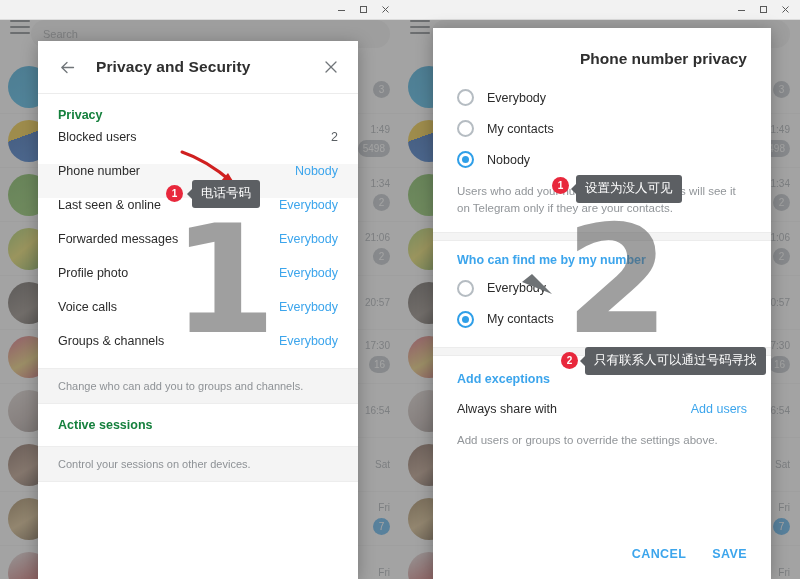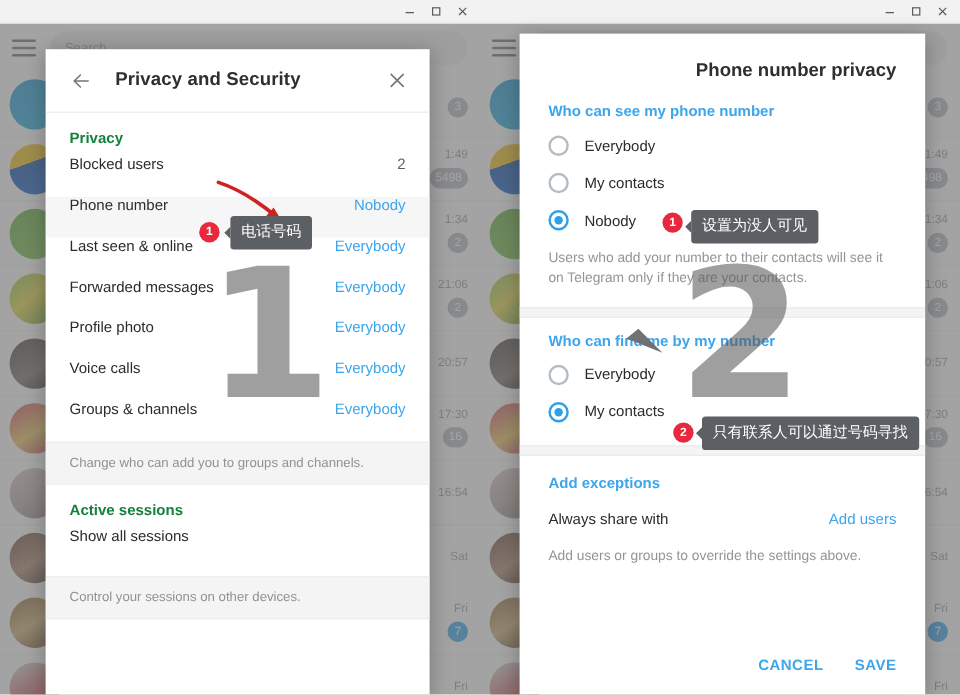--- a/index.html
+++ b/index.html
@@ -29,21 +29,21 @@
   
   .app {
     position: absolute; top: 20px; left: 0; right: 0; bottom: 0;
     background: #ffffff;
   }
   .app-inner { position: absolute; inset: 0; display: flex; }
   .chatlist {
     position: relative; width: 400px; height: 100%;
     background: #fff; overflow: hidden;
   }
-  .cl-head { height: 40px; display: flex; align-items: center; padding: 0 10px; gap: 12px; }
+  .cl-head { height: 40px; display: flex; padding: 0 10px; gap: 1px; }
   .hamburger { width: 20px; height: 14px; display: flex; flex-direction: column; justify-content: space-between; }
   .hamburger i { display: block; height: 2px; background: #707579; border-radius: 1px; }
   .searchbox {
     flex: 1; height: 28px; background: #f1f1f1; border-radius: 14px;
     display: flex; align-items: center; padding: 0 12px;
     font-size: 11px; color: #9b9fa3;
   }
   .cl-rows { position: absolute; top: 40px; left: 0; right: 0; bottom: 0; }
   .cl-row {
     height: 54px; display: flex; align-items: center; padding: 0 10px 0 8px; gap: 9px;
@@ -355,23 +355,20 @@
               <span class="val">Everybody</span>
             </div>
             <div class="row">
               <span class="lbl">Groups &amp; channels</span>
               <span class="spacer"></span>
               <span class="val">Everybody</span>
             </div>
           </div>
         <div class="hint">Change who can add you to groups and channels.</div>
         <div class="section-title">Active sessions</div>
-        <div class="row">
-          <span class="lbl">Show all sessions</span>
-        </div>
         <div class="gap"></div>
         <div class="hint">Control your sessions on other devices.</div>
       </div>
     </div>
 
     <div class="numbig" style="left:172px; top:205px;">1</div>
 
     <svg class="arrow" style="left:180px; top:148px;" width="60" height="46" viewBox="0 0 60 46">
       <path d="M2 4 C 20 10, 38 22, 52 34" stroke="#d02020" stroke-width="3" fill="none" stroke-linecap="round"></path>
       <path d="M56 38 L 40 34 L 48 25 Z" fill="#d02020"></path>
@@ -521,21 +518,20 @@
                 </div>
               </div>
             </div>
         </div>
       </div>
     </div>
     <div class="scrim"></div>
 
     <div class="dialog right">
       <div class="r-title">Phone number privacy</div>
-      <div class="r-sec">Who can see my phone number</div>
       <div id="see-options">
           <div class="radio-row">
             <span class="radio"></span>
             <span>Everybody</span>
           </div>
           <div class="radio-row">
             <span class="radio"></span>
             <span>My contacts</span>
           </div>
           <div class="radio-row">

